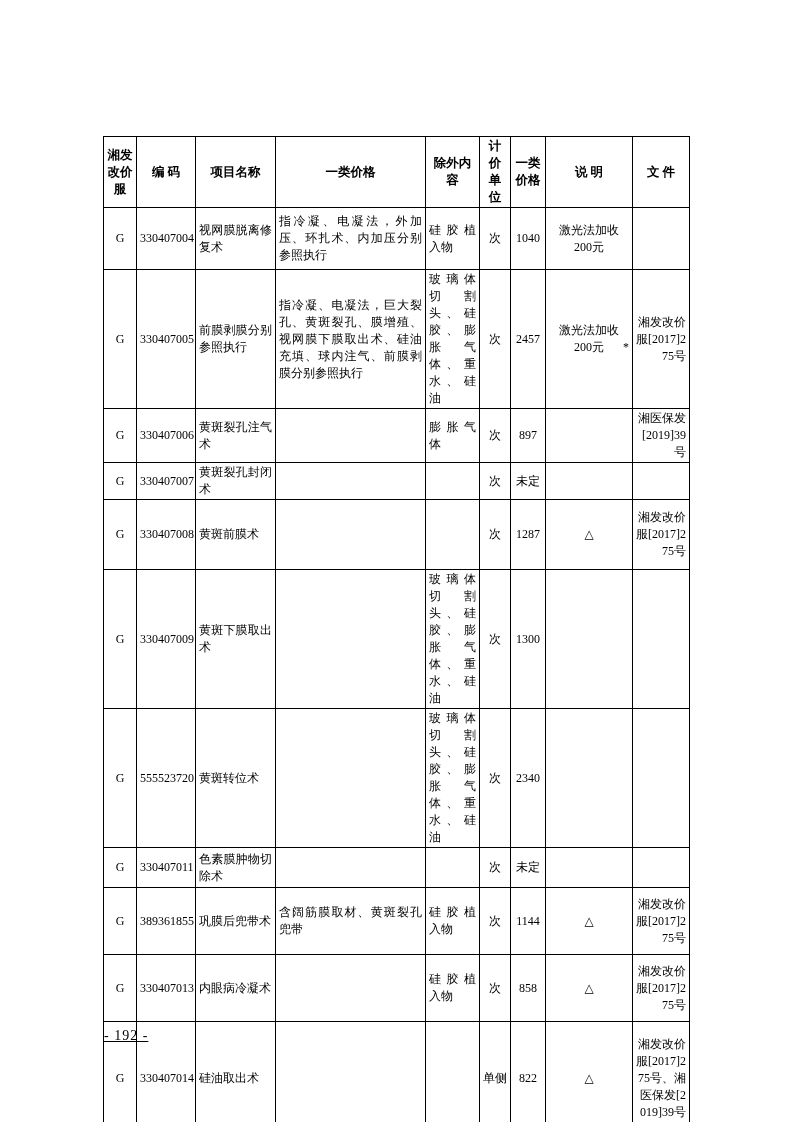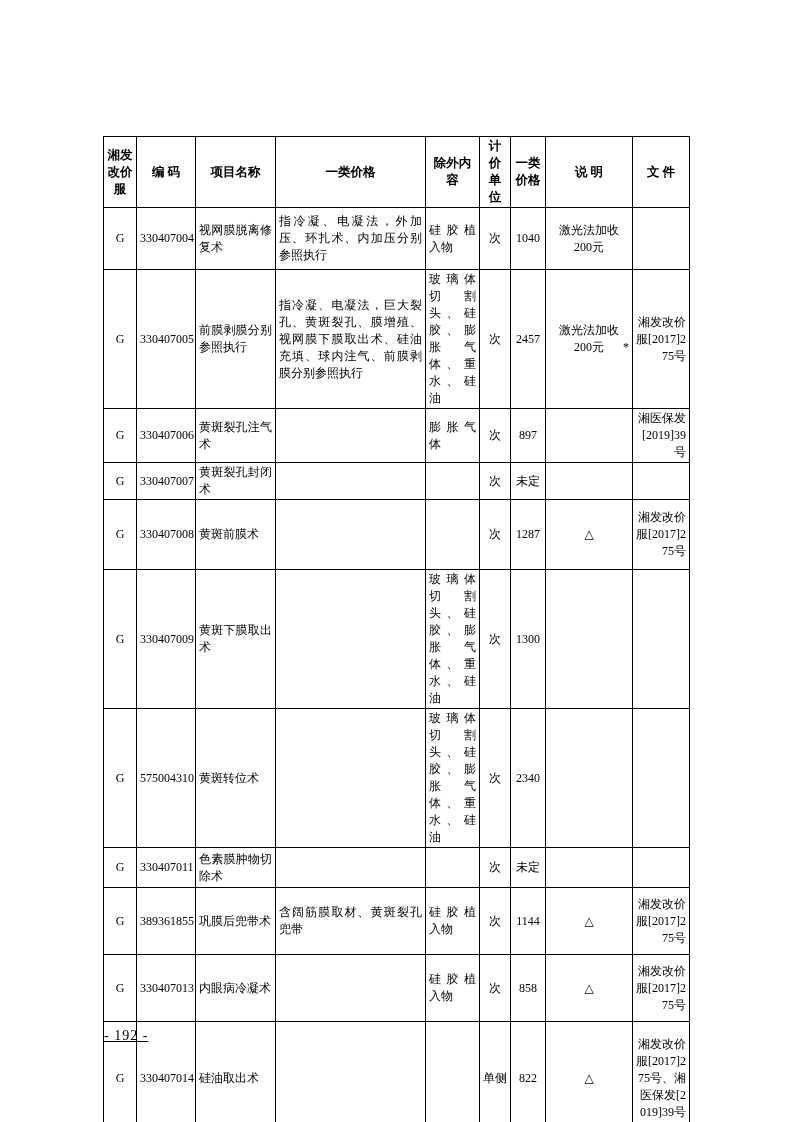--- a/index.html
+++ b/index.html
@@ -166,21 +166,21 @@
           <td class="c2"><span>黄斑下膜取出术</span></td>
           <td class="c3"><span></span></td>
           <td class="c4"><span>玻璃体切割头、硅胶、膨胀气体、重水、硅油</span></td>
           <td class="c5"><span>次</span></td>
           <td class="c6"><span>1300</span></td>
           <td class="c7"><span></span></td>
           <td class="c8"><span></span></td>
         </tr>
         <tr>
           <td class="c0"><span>G</span></td>
-          <td class="c1"><span>575004310</span></td>
+          <td class="c1"><span>555523720</span></td>
           <td class="c2"><span>黄斑转位术</span></td>
           <td class="c3"><span></span></td>
           <td class="c4"><span>玻璃体切割头、硅胶、膨胀气体、重水、硅油</span></td>
           <td class="c5"><span>次</span></td>
           <td class="c6"><span>2340</span></td>
           <td class="c7"><span></span></td>
           <td class="c8"><span></span></td>
         </tr>
         <tr>
           <td class="c0"><span>G</span></td>

